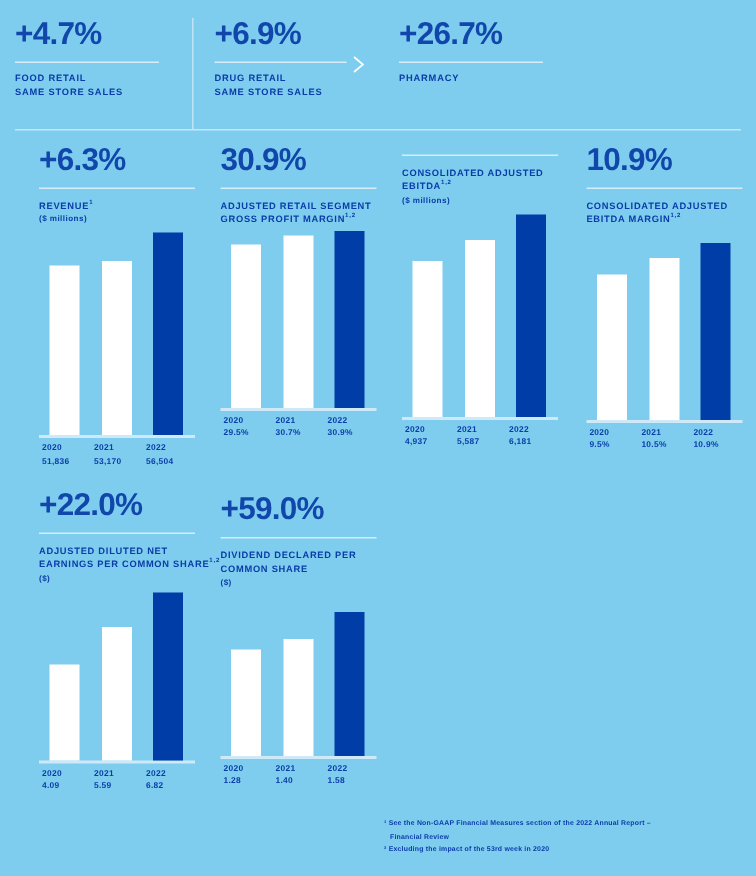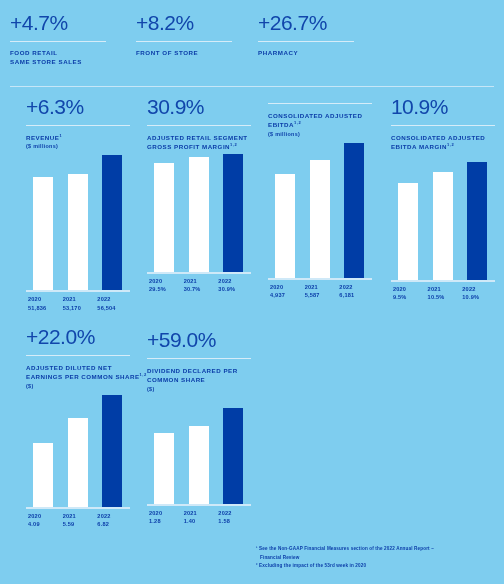--- a/index.html
+++ b/index.html
@@ -15,21 +15,21 @@
 
   
   .top-row{display:flex;padding:12px 10px 0 10px;box-sizing:border-box;height:86px;}
   .top-cell{position:relative;box-sizing:border-box;}
   .tc1{width:118px;}
   .tc2{width:130px;padding-left:14px;border-left:1px solid #bfe4f6;}
   .tc3{width:122px;padding-left:8px;}
   .tc4{width:120px;padding-left:8px;}
 
   .stat-big{
-    font-size:21px;font-weight:normal;letter-spacing:-0.5px;
+    font-size:21px;font-weight:bold;letter-spacing:-0.5px;
     color:#1146ab;line-height:1;margin:0 0 8px 0;white-space:nowrap;
   }
   .rule{height:1px;background:#d6ecf8;width:100px;margin-bottom:7px;}
   .rule.w88{width:88px;}
   .rule.w96{width:96px;}
   .stat-label{
     font-size:6.2px;font-weight:bold;letter-spacing:0.55px;
     line-height:1.45;color:#0b3da8;text-transform:uppercase;
   }
 
@@ -92,26 +92,31 @@
 <div class="page">
 
   <div class="top-row">
 
     <div class="top-cell tc1">
       <div class="stat-big">+4.7%</div>
       <div class="rule w96"></div>
       <div class="stat-label">FOOD RETAIL<br>SAME STORE SALES</div>
     </div>
 
-
-    <div class="top-cell tc3">
-      <div class="stat-big">+8.2%</div>
-      <div class="rule w96"></div>
-      <div class="stat-label">FRONT OF STORE</div>
-    </div>
+    <div class="top-cell tc2">
+      <div class="stat-big">+6.9%</div>
+      <div class="rule w88"></div>
+      <div class="stat-label">DRUG RETAIL<br>SAME STORE SALES</div>
+      <div class="arrow-head">
+        <svg width="12" height="12" viewBox="0 0 12 12">
+          <polyline points="3,1 9,6 3,11" fill="none" stroke="#ffffff" stroke-width="1.1"></polyline>
+        </svg>
+      </div>
+    </div>
+
 
     <div class="top-cell tc4">
       <div class="stat-big">+26.7%</div>
       <div class="rule w96"></div>
       <div class="stat-label">PHARMACY</div>
     </div>
 
   </div>
 
   <div class="top-divider"></div>

